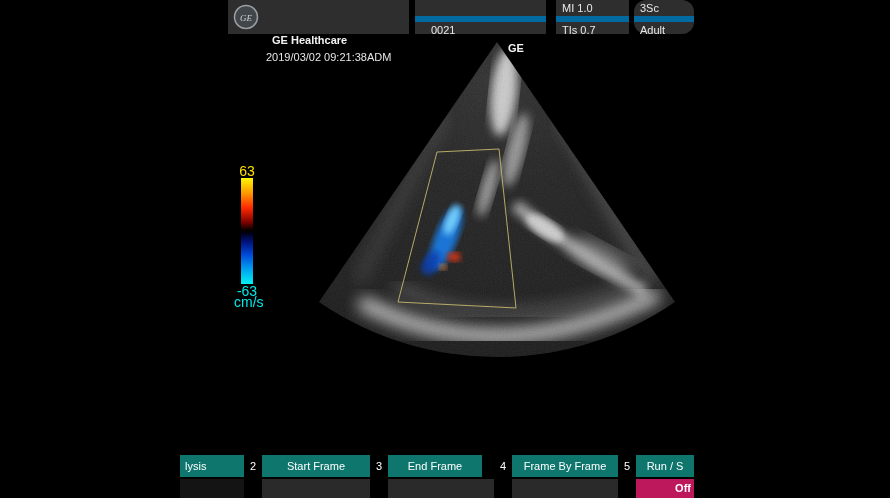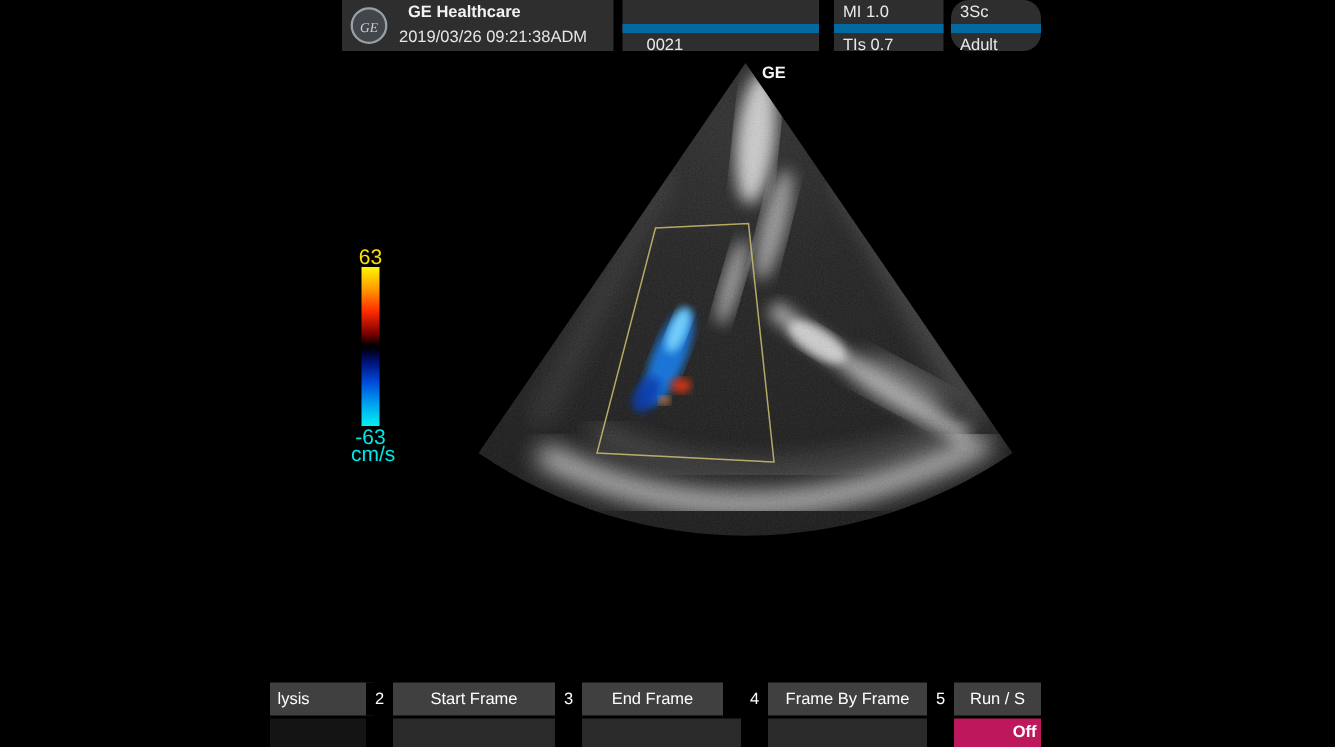--- a/index.html
+++ b/index.html
@@ -3,32 +3,32 @@
 <meta charset="utf-8">
 <style>
   html,body{margin:0;padding:0;background:#000;}
   body{position:relative;width:890px;height:498px;overflow:hidden;
        font-family:"Liberation Sans","DejaVu Sans",sans-serif;color:#e9e9e9;}
   .abs{position:absolute;}
   
   .seg{position:absolute;top:0;height:34px;background:#2e2e2e;font-size:11px;line-height:17px;}
   .seg .r1,.seg .r2{height:17px;padding-left:6px;white-space:nowrap;overflow:hidden;}
   .seg.split .r1{border-bottom:6px solid #0369a1;height:16px;}
-  .brand{font-weight:bold;color:#f2f2f2;}
+  .brand{font-weight:bold;color:#f2f2f2;margin-top:32px;}
   .dt{color:#e6e6e6;}
   .logo-wrap{position:absolute;left:5px;top:4px;width:26px;height:26px;}
   .seg1-text{position:absolute;left:38px;top:0;}
   
   .cbar-label{position:absolute;font-size:14px;line-height:10px;text-align:center;width:26px;}
   .cbar{position:absolute;left:241px;top:178px;width:12px;height:106px;
     background:linear-gradient(to bottom,
       #fff600 0%, #ff9a00 14%, #ff2a00 28%, #7a0000 42%, #150000 48%,
       #000000 50%, #000015 52%, #00127a 60%, #0048d8 72%, #00a0f0 86%, #00f2f2 100%);}
   
-  .sk-cell{position:absolute;top:455px;height:22px;background:#404040;
+  .sk-cell{position:absolute;top:455px;height:22px;background:#0f766e;
            font-size:11px;line-height:22px;text-align:center;color:#fff;white-space:nowrap;overflow:hidden;}
   .sk-cell.left{text-align:left;padding-left:5px;}
   .sk-num{position:absolute;top:455px;height:22px;background:#000;color:#fff;
           font-size:11px;line-height:22px;text-align:center;}
   .sk-sub{position:absolute;top:479px;height:19px;background:#2a2a2a;
           font-size:11px;line-height:19px;color:#fff;}
   .sk-sub.dark{background:#141414;}
   .sk-sub.state{background:#be185d;font-weight:bold;text-align:right;padding-right:3px;}
 </style>
 </head>
@@ -94,21 +94,21 @@
 
 <div class="seg" style="left:228px;width:181px;">
   <span class="logo-wrap">
     <svg width="26" height="26" viewBox="0 0 26 26">
       <circle cx="13" cy="13" r="11.5" fill="#41464b" stroke="#9aa0a6" stroke-width="1.5"></circle>
       <text x="13" y="17" text-anchor="middle" font-size="9" font-style="italic" font-family="'Liberation Serif','DejaVu Serif',serif" fill="#cdd2d7">GE</text>
     </svg>
   </span>
   <span class="seg1-text">
     <span class="r1 brand" style="display:block">GE Healthcare</span>
-    <span class="r2 dt" style="display:block;padding-left:0">2019/03/26 09:21:38ADM</span>
+    <span class="r2 dt" style="display:block;padding-left:0">2019/03/02 09:21:38ADM</span>
   </span>
 </div>
 
 <div class="seg split" style="left:415px;width:131px;">
   <div class="r1"></div>
   <div class="r2" style="padding-left:16px">0021</div>
 </div>
 
 <div class="seg split" style="left:556px;width:73px;">
   <div class="r1">MI 1.0</div>

